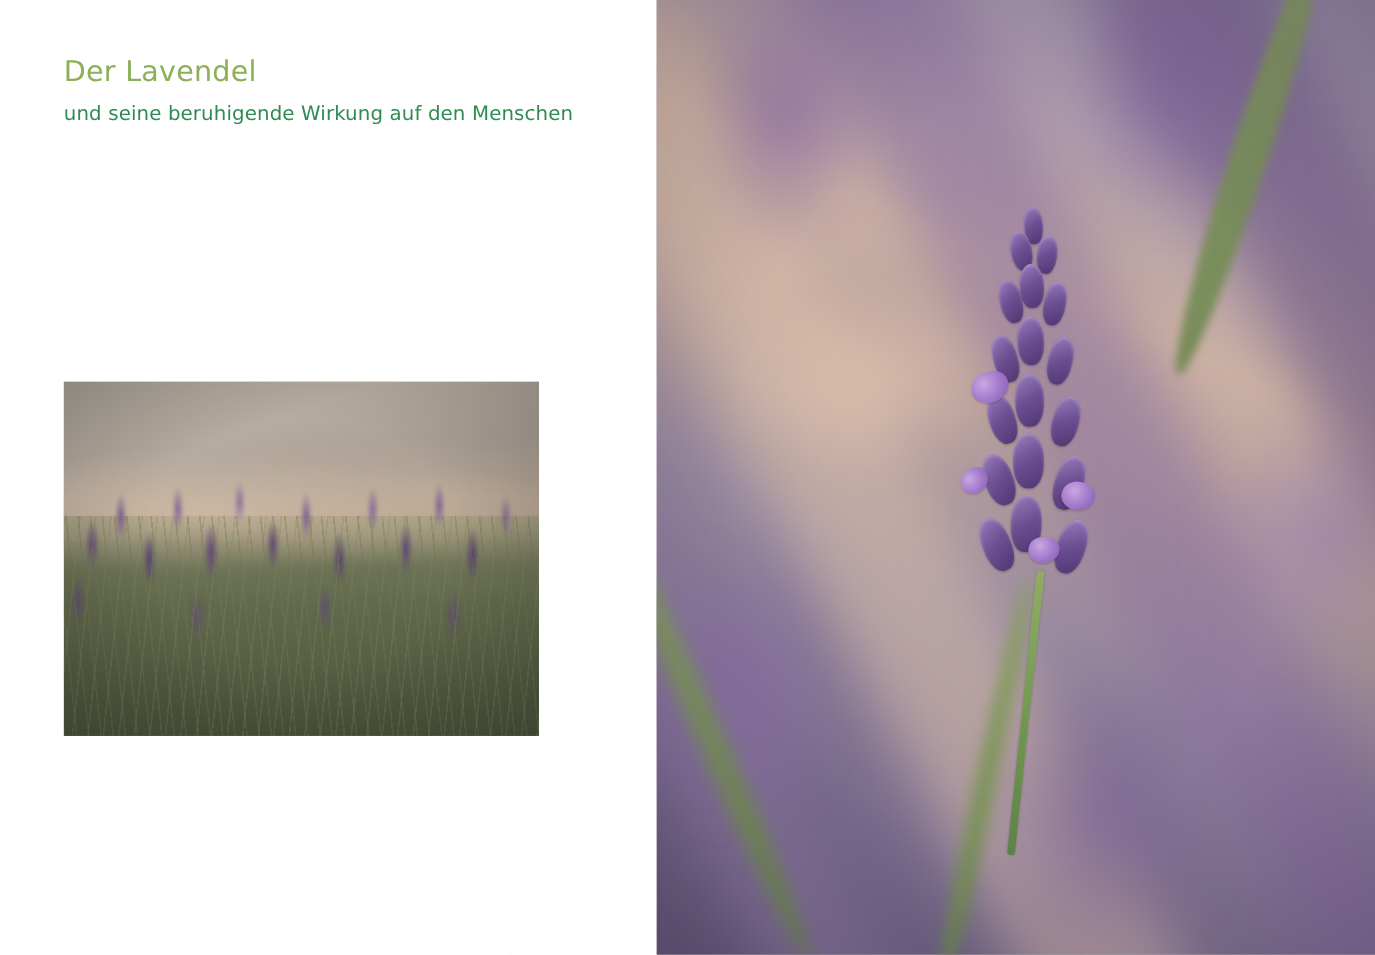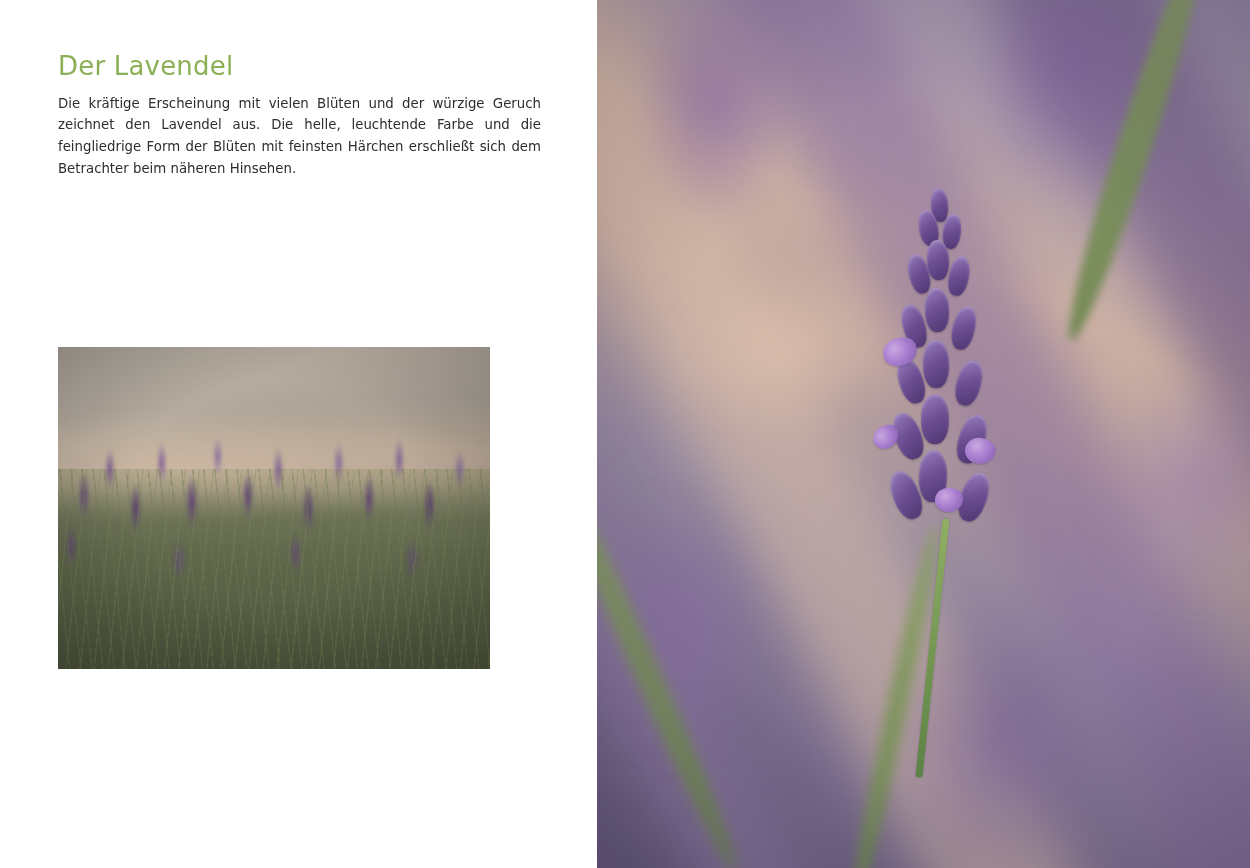--- a/index.html
+++ b/index.html
@@ -260,22 +260,22 @@
 </head>
 <body>
 
 <div class="page">
 
   <div class="left-col">
     <div class="content">
 
       <h1 class="title">Der Lavendel</h1>
 
-
-      <p class="para">Die kräftige Erscheinung mit vielen Blüten und der würzige Geruch zeichnet den Lavendel aus. Die helle, leuchtende Farbe und die feingliedrige Form der Blüten mit feinsten Härchen erschließt sich dem Betrachter beim näheren Hinsehen.</p>
+      <h2 class="subtitle">und seine beruhigende Wirkung auf den Menschen</h2>
+
 
     </div>
 
     <figure class="figure" style="margin:0;">
       <div class="figure-image">
         <div class="sky"></div>
         <div class="ground"></div>
         <div class="haze"></div>
         <div class="spikes"></div>
         <div class="stems"></div>

